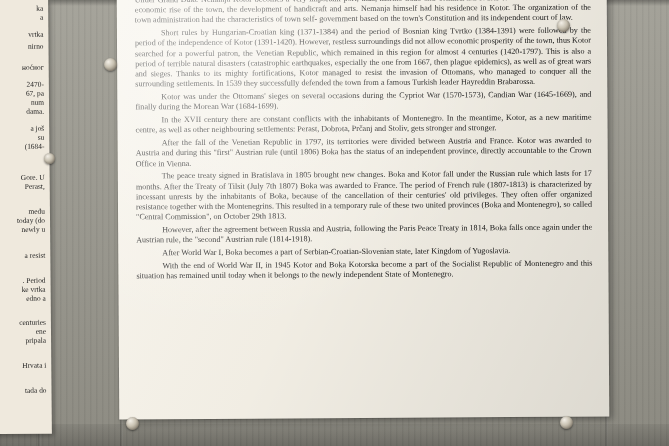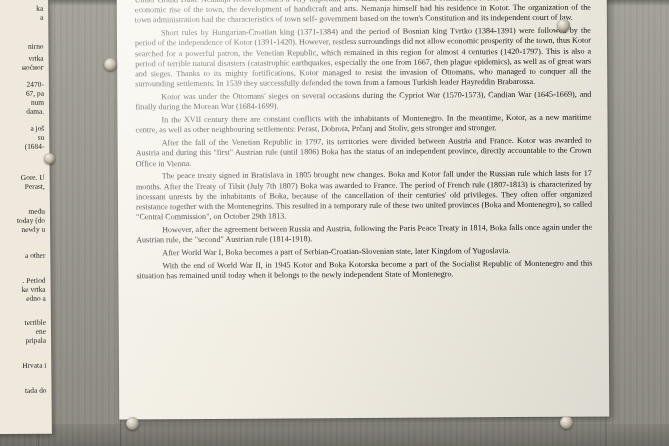--- a/index.html
+++ b/index.html
@@ -142,40 +142,40 @@
   <div class="board"></div>
   <div class="board-seam seam-a"></div>
   <div class="board-seam seam-b"></div>
   <div class="board-seam seam-c"></div>
   <div class="board-band"></div>
   <div class="top-shadow"></div>
 
   <div class="left-sheet">
     <div class="lt" style="top:4px">ka</div>
     <div class="lt" style="top:13px">a</div>
-    <div class="lt" style="top:54px">vrtka</div>
+    <div class="lt" style="top:30px">vrtka</div>
     <div class="lt" style="top:42px">nirno</div>
     <div class="lt" style="top:63px">ноćног</div>
     <div class="lt" style="top:80px">2470-</div>
     <div class="lt" style="top:89px">67, pa</div>
     <div class="lt" style="top:98px">num</div>
     <div class="lt" style="top:107px">dama.</div>
     <div class="lt" style="top:124px">a još</div>
     <div class="lt" style="top:133px">su</div>
     <div class="lt" style="top:142px">(1684-</div>
     <div class="lt" style="top:173px">Gore. U</div>
     <div class="lt" style="top:182px">Perast,</div>
     <div class="lt" style="top:207px">među</div>
     <div class="lt" style="top:216px">today (do</div>
     <div class="lt" style="top:225px">newly u</div>
-    <div class="lt" style="top:251px">a other</div>
+    <div class="lt" style="top:251px">a resist</div>
     <div class="lt" style="top:276px">. Period</div>
     <div class="lt" style="top:285px">ke vrtka</div>
     <div class="lt" style="top:294px">edno a</div>
-    <div class="lt" style="top:318px">terrible</div>
+    <div class="lt" style="top:318px">centuries</div>
     <div class="lt" style="top:327px">ene</div>
     <div class="lt" style="top:336px">pripala</div>
     <div class="lt" style="top:361px">Hrvata i</div>
     <div class="lt" style="top:386px">tada do</div>
   </div>
 
   <div class="doc">
     <div class="doc-body">
       <p class="first">Under Grand Duke Nemanja Kotor becomes a very important port, thus, marine trade and commercial routes towards the interior enable economic rise of the town, the development of handicraft and arts. Nemanja himself had his residence in Kotor. The organization of the town administration had the characteristics of town self- government based on the town's Constitution and its independent court of law.</p>
       <p>Short rules by Hungarian-Croatian king (1371-1384) and the period of Bosnian king Tvrtko (1384-1391) were followed by the period of the independence of Kotor (1391-1420). However, restless surroundings did not allow economic prosperity of the town, thus Kotor searched for a powerful patron, the Venetian Republic, which remained in this region for almost 4 centuries (1420-1797). This is also a period of terrible natural disasters (catastrophic earthquakes, especially the one from 1667, then plague epidemics), as well as of great wars and sieges. Thanks to its mighty fortifications, Kotor managed to resist the invasion of Ottomans, who managed to conquer all the surrounding settlements. In 1539 they successfully defended the town from a famous Turkish leader Hayreddin Brabarossa.</p>

